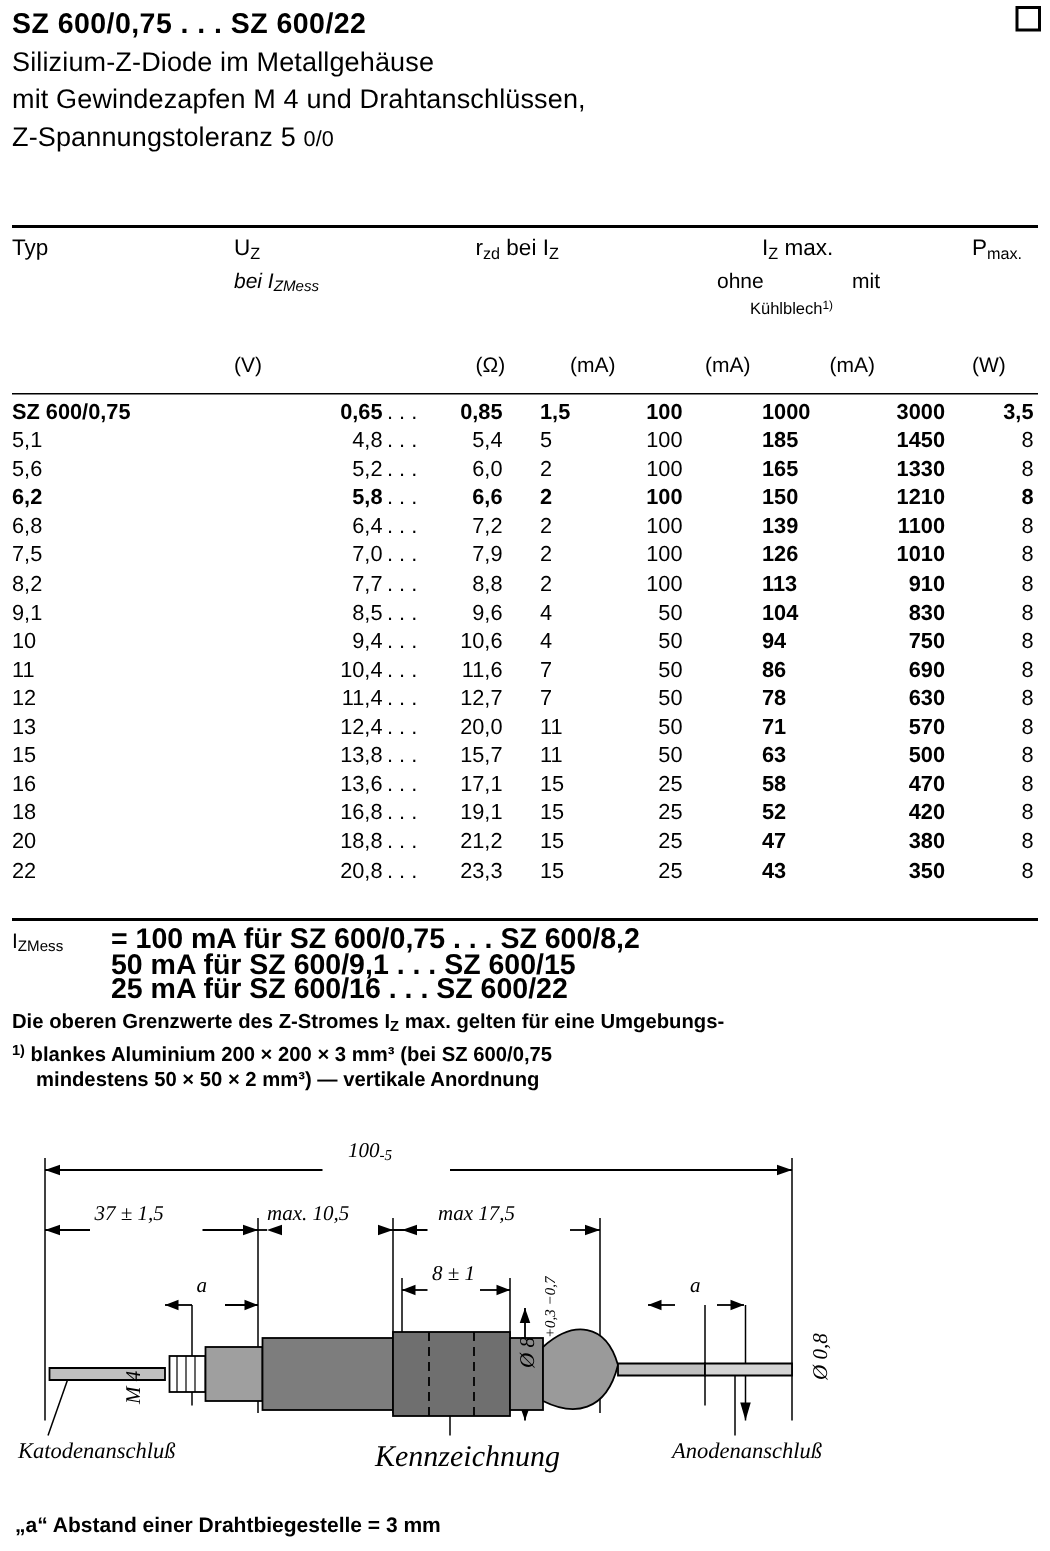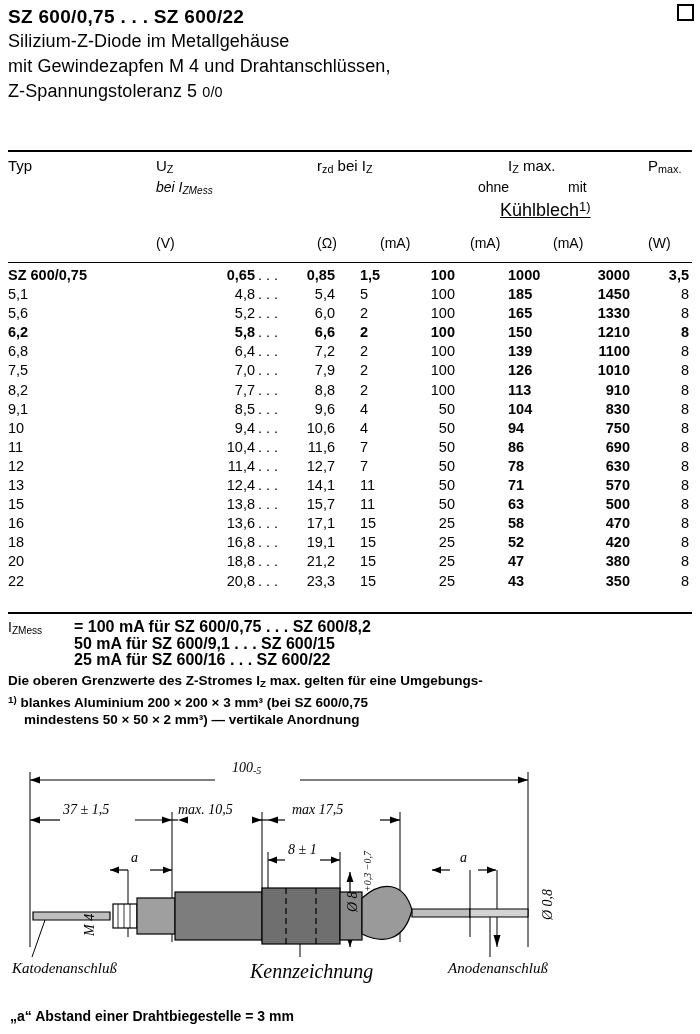--- a/index.html
+++ b/index.html
@@ -99,21 +99,21 @@
     position: absolute;
     left: 8px; top: 619px; width: 684px;
     font-size: 13.5px;
     line-height: 16.5px;
   }
   .note-line { position: relative; white-space: nowrap; }
   .izmess-label {
     position: absolute; left: 0; top: 0;
     font-size: 14px;
   }
-  .izmess-rows { margin-left: 66px; font-weight: bold; font-size: 16px; }
+  .izmess-rows { margin-left: 66px; font-weight: bold; font-size: 19px; }
   .para {
     font-weight: bold;
     font-size: 13.5px;
     line-height: 16.8px;
     margin-top: 4px;
   }
 
   
   .drawing {
     position: absolute;
@@ -166,21 +166,21 @@
 
     <span class="th" style="left:309px; top:2px;">
       <span>r</span><sub class="small">zd</sub><span> bei I</span><sub class="small">Z</sub>
     </span>
 
     <span class="th" style="left:500px; top:2px;">
       <span>I</span><sub class="small">Z</sub><span> max.</span>
     </span>
     <span class="th" style="left:470px; top:24px; font-size:14px;">ohne</span>
     <span class="th" style="left:560px; top:24px; font-size:14px;">mit</span>
-    <span class="th" style="left:492px; top:44px; font-size:18px;text-decoration:underline;">
+    <span class="th" style="left:492px; top:44px; font-size:11px;">
       <span>Kühlblech</span><sup class="small">1)</sup>
     </span>
 
     <span class="th" style="left:640px; top:2px;">
       <span>P</span><sub class="small">max.</sub>
     </span>
 
     <span class="th" style="left:148px; top:80px; font-size:14px;">(V)</span>
     <span class="th" style="left:309px; top:80px; font-size:14px;">(Ω)</span>
     <span class="th" style="left:372px; top:80px; font-size:14px;">(mA)</span>
@@ -308,21 +308,21 @@
         <span class="c col-rzd">7</span>
         <span class="c col-iz">50</span>
         <span class="c col-ohne bold">78</span>
         <span class="c col-mit bold">630</span>
         <span class="c col-pmax">8</span>
       </div>
       <div class="row">
         <span class="c col-typ">13</span>
         <span class="c col-uz1">12,4</span>
         <span class="c col-dots">. . .</span>
-        <span class="c col-uz2">14,1</span>
+        <span class="c col-uz2">20,0</span>
         <span class="c col-rzd">11</span>
         <span class="c col-iz">50</span>
         <span class="c col-ohne bold">71</span>
         <span class="c col-mit bold">570</span>
         <span class="c col-pmax">8</span>
       </div>
       <div class="row">
         <span class="c col-typ">15</span>
         <span class="c col-uz1">13,8</span>
         <span class="c col-dots">. . .</span>

